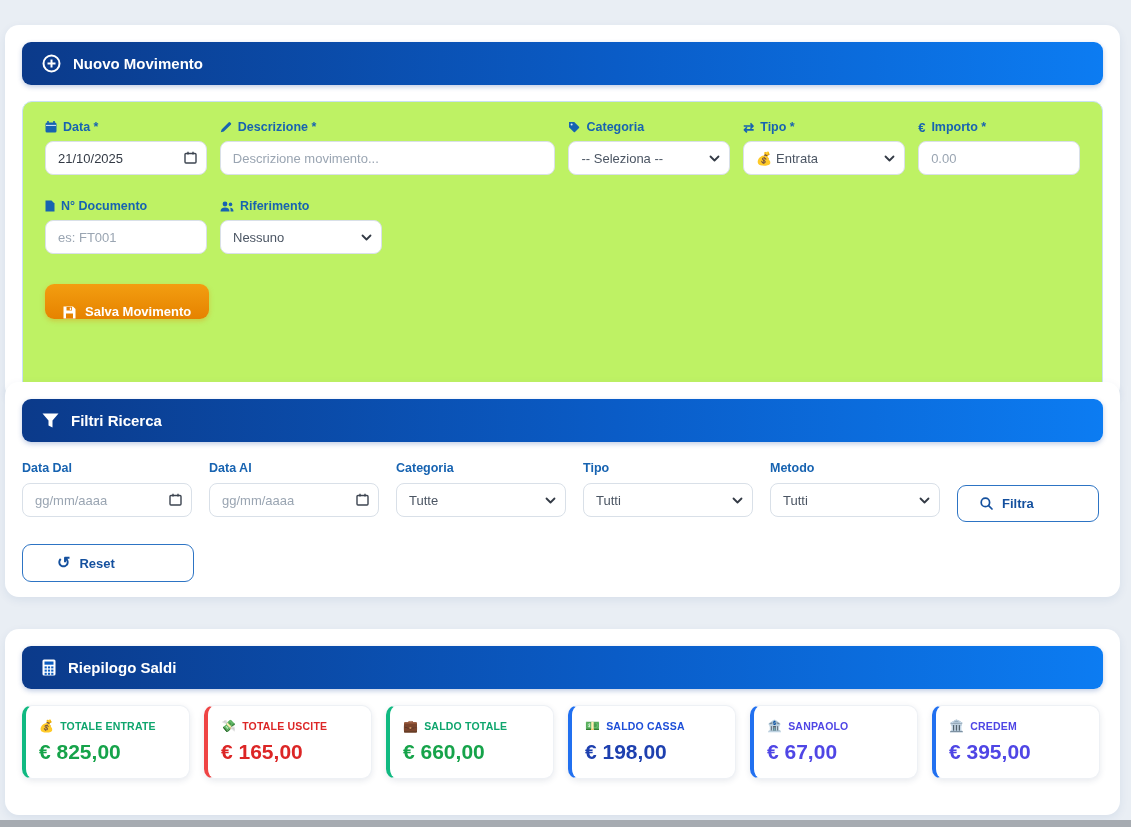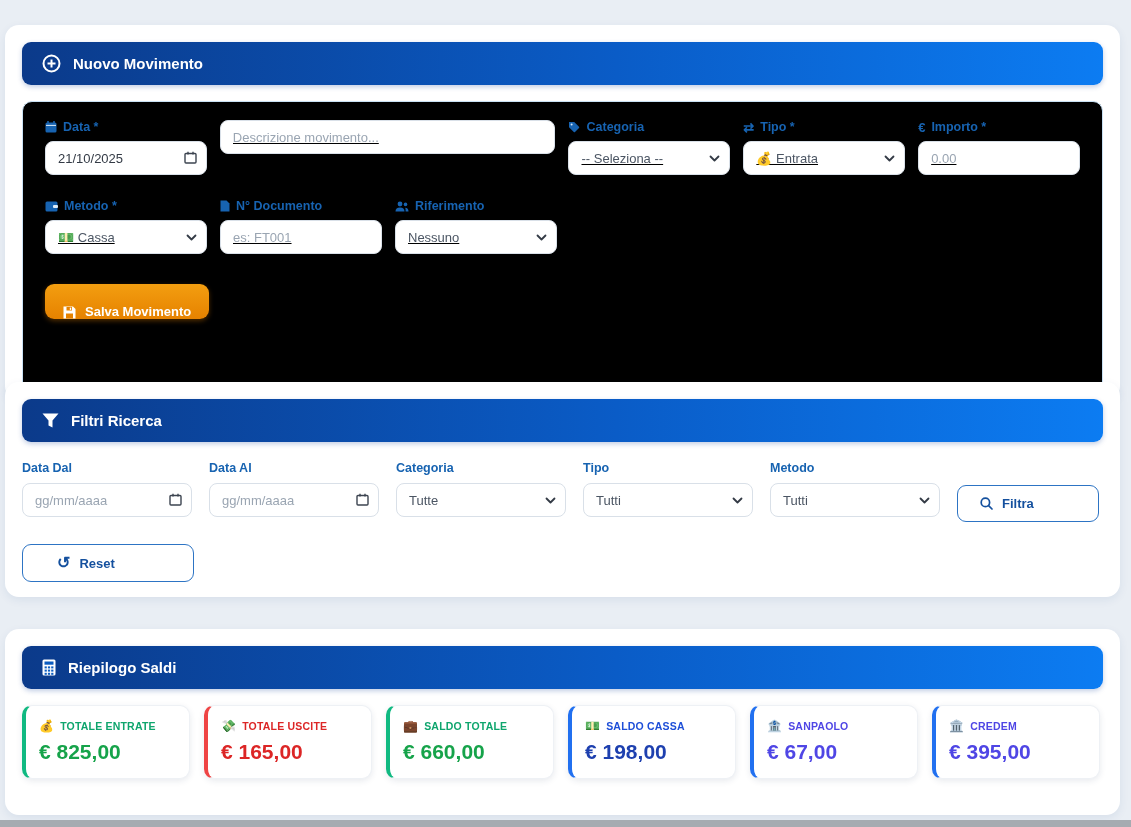--- a/index.html
+++ b/index.html
@@ -23,22 +23,22 @@
   .hdr {
     height:43px; border-radius:9px;
     background:linear-gradient(90deg,#0b3a8a 0%,#0a5cc7 55%,#0c7cf2 100%);
     display:flex; align-items:center; gap:12px; padding:0 20px;
     color:#ffffff; font-size:15px; font-weight:bold;
     box-shadow:0 2px 5px rgba(10,60,150,.25);
   }
   .hdr svg { flex:0 0 auto; }
 
   .formbox {
-    margin-top:16px; background:#000000; border:1px solid #c9e1f4;
-    border-radius:10px; padding:18px 22px 18px 22px; height:346px;text-decoration:underline;
+    margin-top:16px; background:#bef264; border:1px solid #c9e1f4;
+    border-radius:10px; padding:18px 22px 18px 22px; height:346px;
   }
   .frow { display:flex; gap:13px; }
   .frow + .frow { margin-top:24px; }
   .field { display:flex; flex-direction:column; }
   .flabel {
     display:flex; align-items:center; gap:6px;
     color:#1763b1; font-size:12.5px; font-weight:bold; margin-bottom:7px;
     white-space:nowrap;
   }
   .flabel .tchar { font-size:13px; font-weight:bold; line-height:1; }
@@ -127,20 +127,26 @@
           <input class="inp" type="text" value="21/10/2025" style="">
           <svg class="calglyph" width="13" height="13" viewBox="0 0 13 13">
             <rect x="1" y="2.5" width="11" height="9.5" rx="1" fill="none" stroke="#3c4450" stroke-width="1.4"></rect>
             <line x1="4" y1="0.8" x2="4" y2="3.6" stroke="#3c4450" stroke-width="1.4"></line>
             <line x1="9" y1="0.8" x2="9" y2="3.6" stroke="#3c4450" stroke-width="1.4"></line>
           </svg>
         </div>
       </div>
 
       <div class="field w-desc">
+        <div class="flabel">
+          <svg width="12" height="12" viewBox="0 0 12 12">
+            <path d="M0.8 11.2 L1.6 8.4 L8.8 1.2 Q9.4 0.6 10.2 1.4 L10.8 2 Q11.6 2.8 11 3.4 L3.8 10.6 Z" fill="#1763b1"></path>
+          </svg>
+          <span>Descrizione *</span>
+        </div>
         <input class="inp" type="text" placeholder="Descrizione movimento..." style="">
       </div>
 
       <div class="field w-std">
         <div class="flabel">
           <svg width="12" height="12" viewBox="0 0 12 12">
             <path d="M1 1 L6.2 1 L11 5.8 Q11.6 6.4 11 7 L7 11 Q6.4 11.6 5.8 11 L1 6.2 Z" fill="#1763b1"></path>
             <circle cx="3.6" cy="3.6" r="1" fill="#ddedfa"></circle>
           </svg>
           <span>Categoria</span>
@@ -169,35 +175,20 @@
       <div class="field w-std">
         <div class="flabel">
           <span class="tchar">€</span>
           <span>Importo *</span>
         </div>
         <input class="inp" type="text" placeholder="0.00" style="">
       </div>
     </div>
 
     <div class="frow">
-      <div class="field w-std">
-        <div class="flabel">
-          <svg width="13" height="11" viewBox="0 0 13 11">
-            <rect x="0.5" y="0.5" width="12" height="10" rx="1.5" fill="#1763b1"></rect>
-            <rect x="8" y="4" width="5" height="3" rx="1" fill="#ddedfa"></rect>
-          </svg>
-          <span>Metodo *</span>
-        </div>
-        <div class="selbox">
-          <span>💵 Cassa</span>
-          <svg class="chev" width="11" height="11" viewBox="0 0 11 11">
-            <polyline points="1.5,3.5 5.5,7.5 9.5,3.5" fill="none" stroke="#333a45" stroke-width="1.8" stroke-linecap="round" stroke-linejoin="round"></polyline>
-          </svg>
-        </div>
-      </div>
 
       <div class="field w-std">
         <div class="flabel">
           <svg width="10" height="12" viewBox="0 0 10 12">
             <path d="M0.5 0.5 H6.5 L9.5 3.5 V11.5 H0.5 Z" fill="#1763b1"></path>
           </svg>
           <span>N° Documento</span>
         </div>
         <input class="inp" type="text" placeholder="es: FT001" style="">
       </div>

